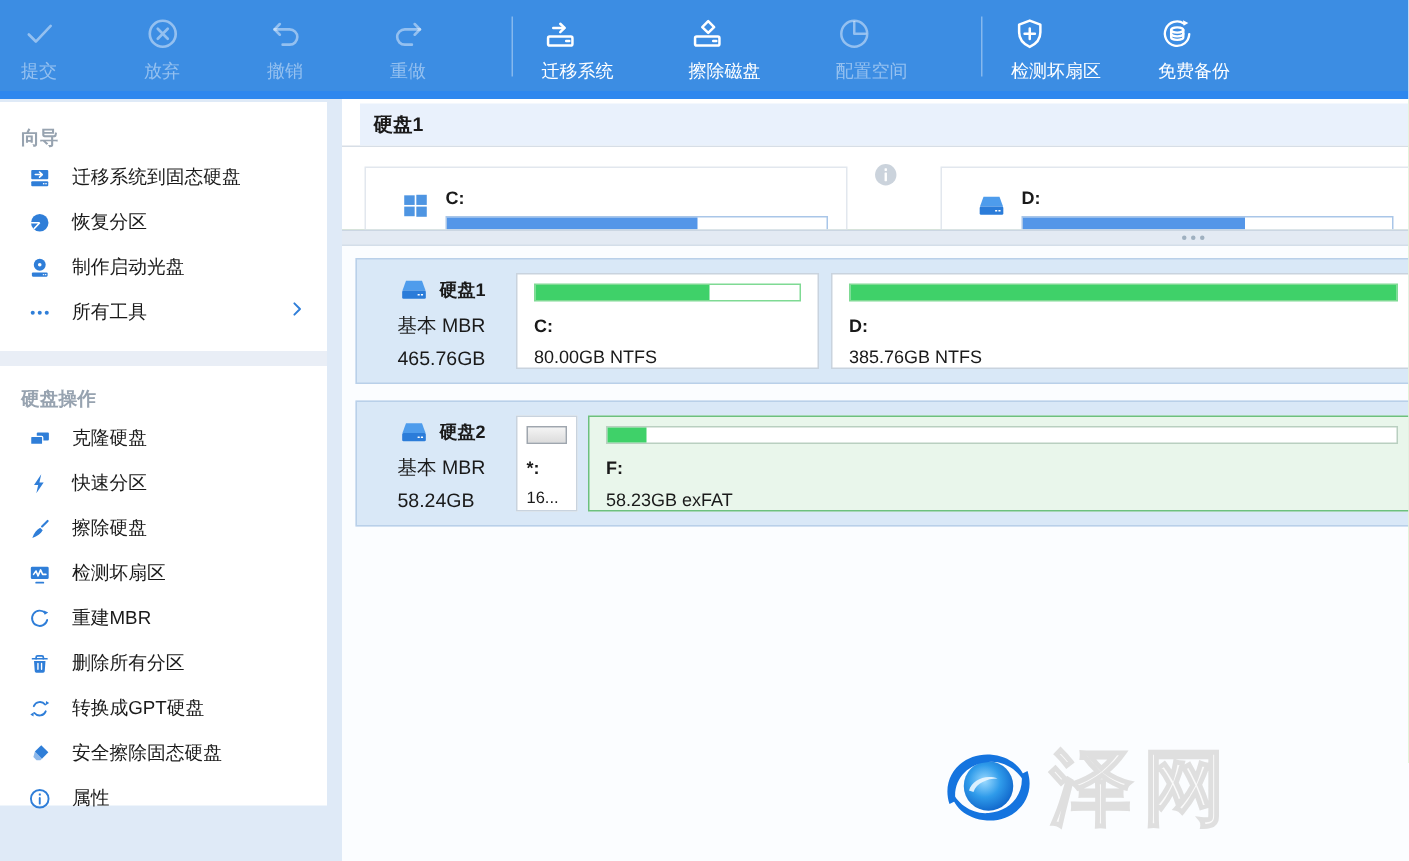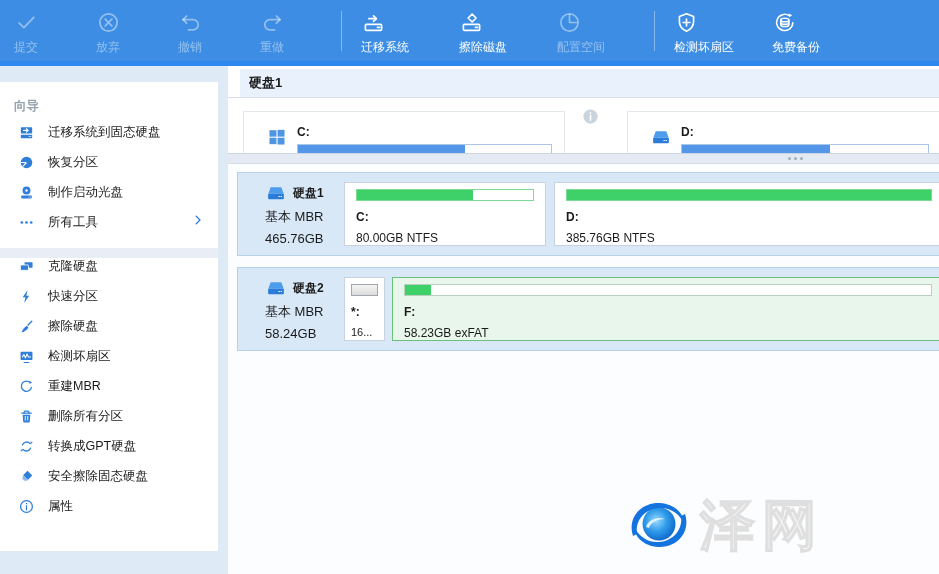--- a/index.html
+++ b/index.html
@@ -19,21 +19,21 @@
   }
   .tb-item{display:flex;flex-direction:column;align-items:flex-start;justify-content:center;
     height:62px;min-width:62px;padding:0 10px;color:#fff;cursor:pointer}
   .tb-item.wide{min-width:78px}
   .tb-item.disabled{color:rgba(255,255,255,.45)}
   .tb-ic svg{width:25px;height:25px}
   .tb-label{font-size:12px;margin-top:4px;white-space:nowrap}
   .tb-sep{width:1px;height:40px;background:rgba(255,255,255,.38);margin:0 9px;align-self:center;margin-top:-4px}
 
   
-  .sidebar{position:absolute;left:0;top:82px;width:218px;height:469px;background:#fff}
+  .sidebar{position:absolute;left:0;top:68px;width:218px;height:469px;background:#fff}
   .sb-head{padding:16px 14px 9px;font-size:12.5px;font-weight:700;color:#97A3B0}
   .sb-item{height:30px;display:flex;align-items:flex-start;padding-left:18px;cursor:pointer;font-size:12.5px;color:#1a1a1a}
   .sb-ic{width:17px;height:17px;color:#2F7ED8;margin-right:13px;flex:0 0 auto}
   .sb-ic svg{width:17px;height:17px}
   .sb-label{flex:1}
   .sb-chev{color:#2F7ED8;margin-right:14px}
   .sb-chev svg{width:12px;height:12px}
   .sb-gap{height:10px;background:#E9EEF6;margin-top:4px}
   .sb-sec2 .sb-head{padding-top:14px}
 
@@ -345,20 +345,21 @@
       <span class="sb-label">所有工具</span>
       <span class="sb-chev">
           <svg viewBox="0 0 24 24">
             <use href="#sy-chev"></use>
           </svg>
         </span>
     </div>
   </div>
   <div class="sb-gap"></div>
   <div class="sb-sec sb-sec2">
+    <div class="sb-head">硬盘操作</div>
     <div class="sb-item">
       <span class="sb-ic">
           <svg viewBox="0 0 24 24">
             <use href="#sy-clone"></use>
           </svg>
         </span>
       <span class="sb-label">克隆硬盘</span>
     </div>
     <div class="sb-item">
       <span class="sb-ic">

